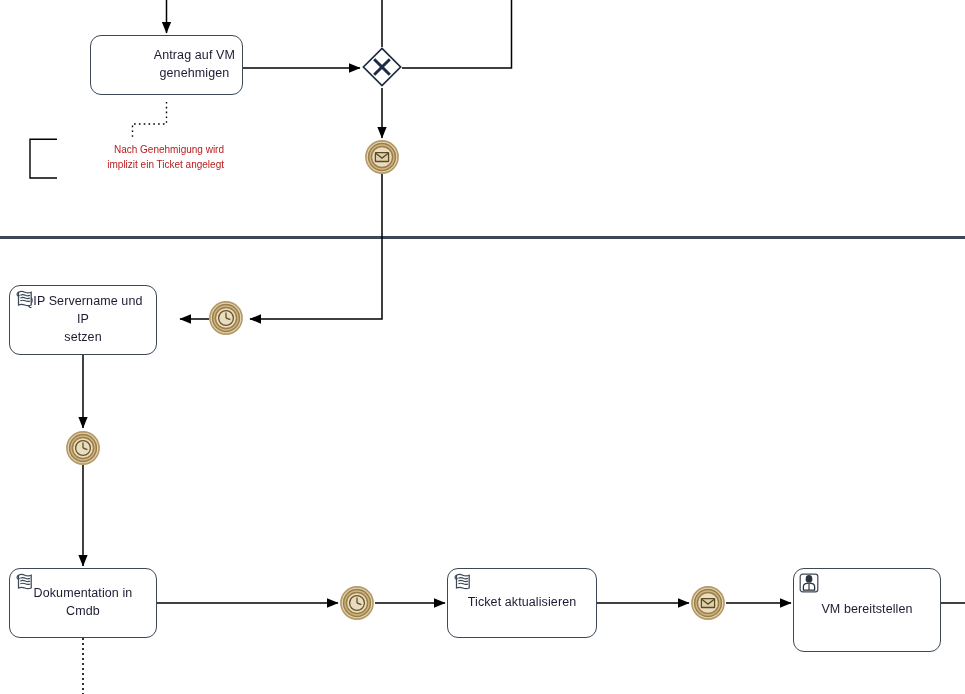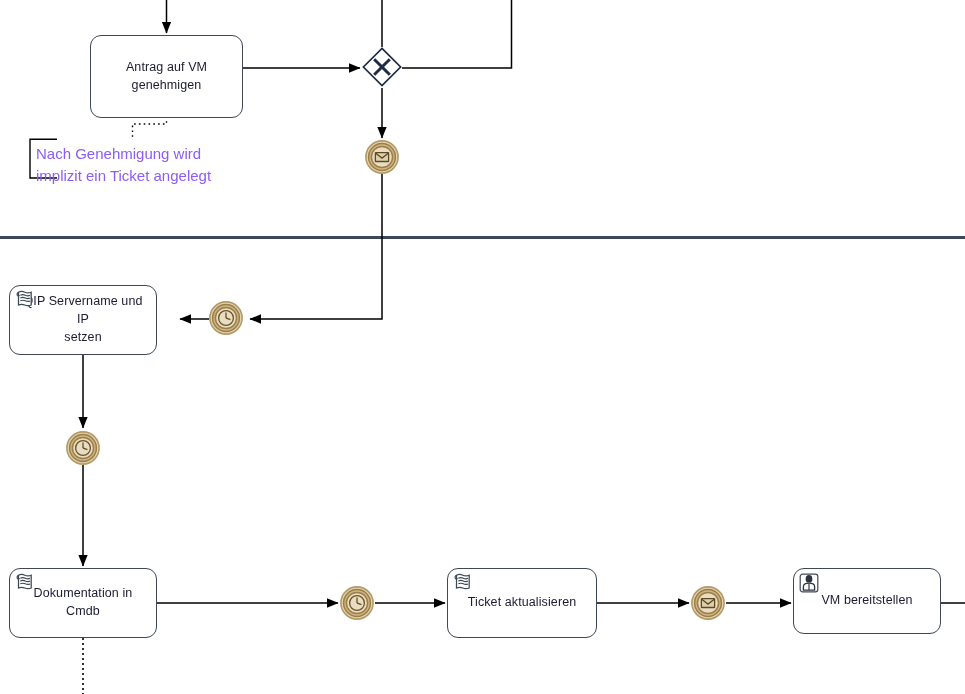--- a/index.html
+++ b/index.html
@@ -78,25 +78,25 @@
     white-space: pre-line;
     width: 160px;
   }
 
   
   .annotation {
     position: absolute;
   }
   .annotation-text {
     position: absolute;
-    font-size: 15px;
+    font-size: 10px;
     line-height: 1.48;
-    color: #8b5cf6;
+    color: #b91c1c;
     white-space: pre-line;
-    text-align: left;
+    text-align: right;
   }
 </style>
 </head>
 <body>
 
 <div id="canvas">
 
   <svg class="layer" viewBox="0 0 965 694">
     <defs>
       <marker id="arrow" markerWidth="9" markerHeight="9" refX="7.6" refY="3.6" orient="auto" markerUnits="strokeWidth">
@@ -141,21 +141,21 @@
 
     <path d="M83,638 L83,694" fill="none" stroke="#000000" stroke-width="1.6" stroke-dasharray="2 3" stroke-linecap="butt"></path>
   </svg>
 
   <svg class="annotation" style="left:28px; top:138px; width:34px; height:44px;" viewBox="0 0 34 44">
     <path d="M29,1.2 L2,1.2 L2,40 L29,40" fill="none" stroke="#000000" stroke-width="1.4"></path>
   </svg>
   <div class="annotation-text" style="left:36px; top:143px; width:188px;">Nach Genehmigung wird
 implizit ein Ticket angelegt</div>
 
-  <div class="task" style="left:90px; top:35px; width:153px; height:83px;">
+  <div class="task" style="left:90px; top:35px; width:153px; height:60px;justify-content:flex-end;">
     <span class="task-label">Antrag auf VM
 genehmigen</span>
   </div>
 
   <div class="task" style="left:9px; top:285px; width:148px; height:70px;">
     <span class="task-type-icon">
       <svg viewBox="0 0 22 22" width="22" height="22">
         <path d="M4.5,3.2 C6.6,2.2 8.6,2.2 10.8,3.2 C13,4.2 15,4.2 17.2,3.2
                  L17.2,16.0 C15,17.0 13,17.0 10.8,16.0 C8.6,15.0 6.6,15.0 4.5,16.0 Z" fill="#ffffff" stroke="#3c4856" stroke-width="1.25"></path>
         <path d="M6.3,6.2 C8.0,5.4 9.6,5.4 11.3,6.2 C13.0,7.0 14.6,7.0 16.0,6.3" fill="none" stroke="#3c4856" stroke-width="1.15"></path>
@@ -190,21 +190,21 @@
                  L17.2,16.0 C15,17.0 13,17.0 10.8,16.0 C8.6,15.0 6.6,15.0 4.5,16.0 Z" fill="#ffffff" stroke="#3c4856" stroke-width="1.25"></path>
         <path d="M6.3,6.2 C8.0,5.4 9.6,5.4 11.3,6.2 C13.0,7.0 14.6,7.0 16.0,6.3" fill="none" stroke="#3c4856" stroke-width="1.15"></path>
         <path d="M6.3,9.0 C8.0,8.2 9.6,8.2 11.3,9.0 C13.0,9.8 14.6,9.8 16.0,9.1" fill="none" stroke="#3c4856" stroke-width="1.15"></path>
         <path d="M6.3,11.8 C8.0,11.0 9.6,11.0 11.3,11.8 C13.0,12.6 14.6,12.6 16.0,11.9" fill="none" stroke="#3c4856" stroke-width="1.15"></path>
         <path d="M4.5,3.2 C3.1,3.9 2.6,5.6 3.6,6.6 C4.3,7.3 5.2,7.0 5.2,6.0" fill="none" stroke="#3c4856" stroke-width="1.2"></path>
       </svg>
     </span>
     <span class="task-label">Ticket aktualisieren</span>
   </div>
 
-  <div class="task" style="left:793px; top:568px; width:148px; height:66px;justify-content:center;">
+  <div class="task" style="left:793px; top:568px; width:148px; height:84px;justify-content:center;">
     <span class="task-type-icon">
       <svg viewBox="0 0 22 22" width="22" height="22">
         <rect x="2.2" y="2.2" width="17.6" height="17.6" rx="2.4" ry="2.4" fill="#ffffff" stroke="#3c4856" stroke-width="1.2"></rect>
         <path d="M7.6,7.2 a3.4,3.4 0 0 1 6.8,0 a3.4,3.4 0 0 1 -6.8,0 Z" fill="#2b3340"></path>
         <path d="M7.8,5.6 a3.3,3.3 0 0 1 6.4,0 Z" fill="#2b3340"></path>
         <path d="M5.4,18.2 L5.4,14.6 C5.4,12.4 7.9,11.2 11,11.2
                  C14.1,11.2 16.6,12.4 16.6,14.6 L16.6,18.2 Z" fill="#ffffff" stroke="#2b3340" stroke-width="1.3"></path>
         <path d="M11,11.4 L11,18.1" stroke="#2b3340" stroke-width="1.15"></path>
       </svg>
     </span>

